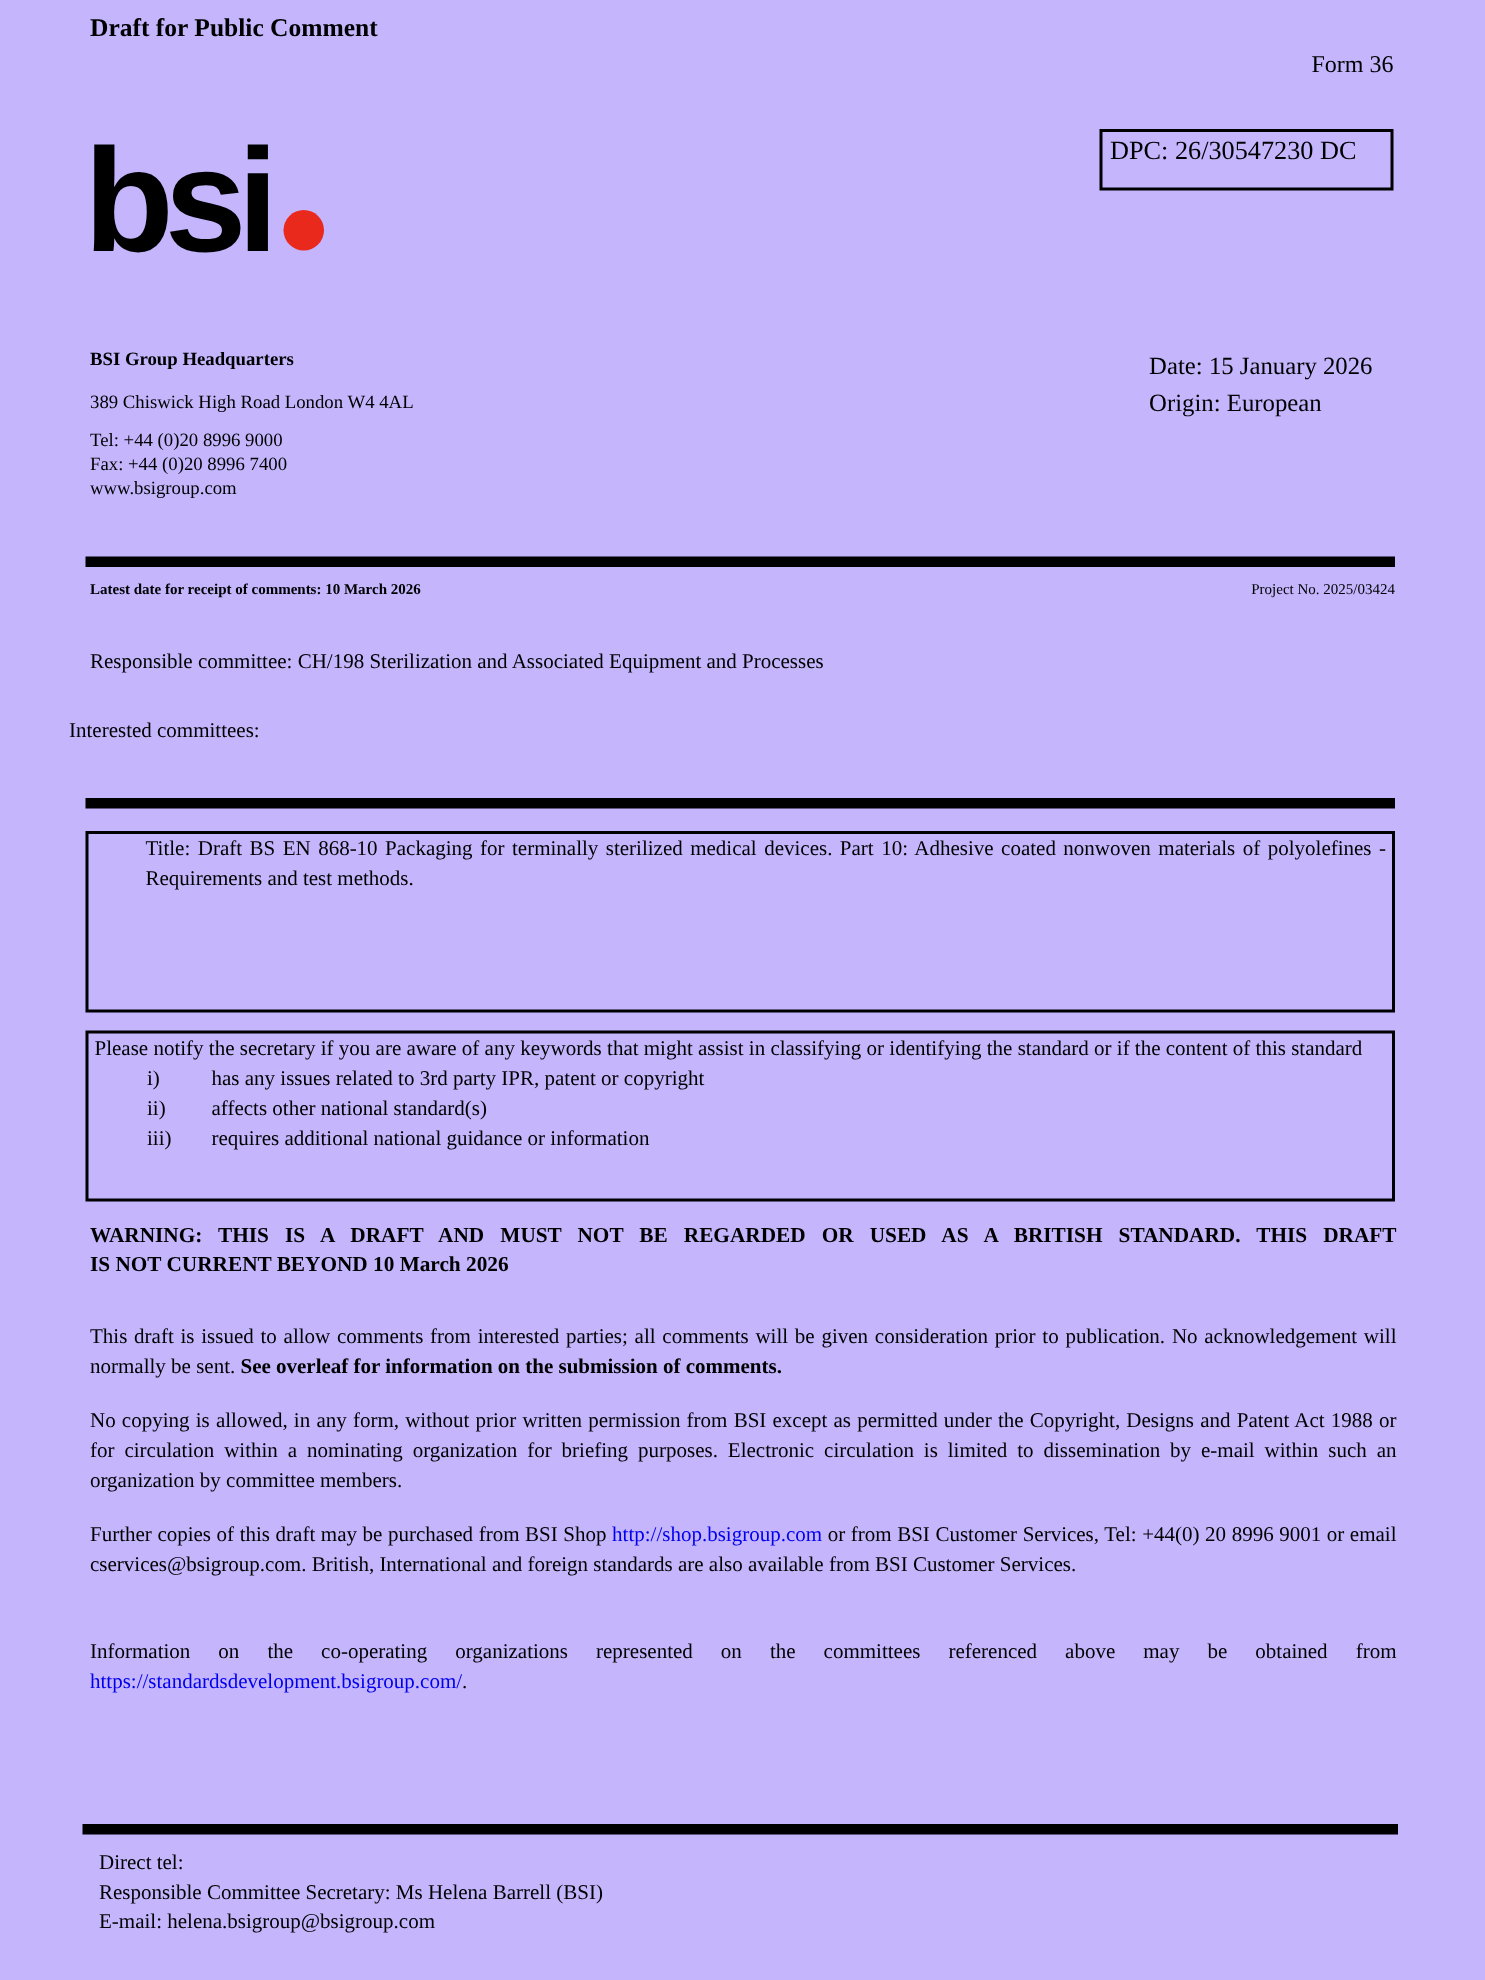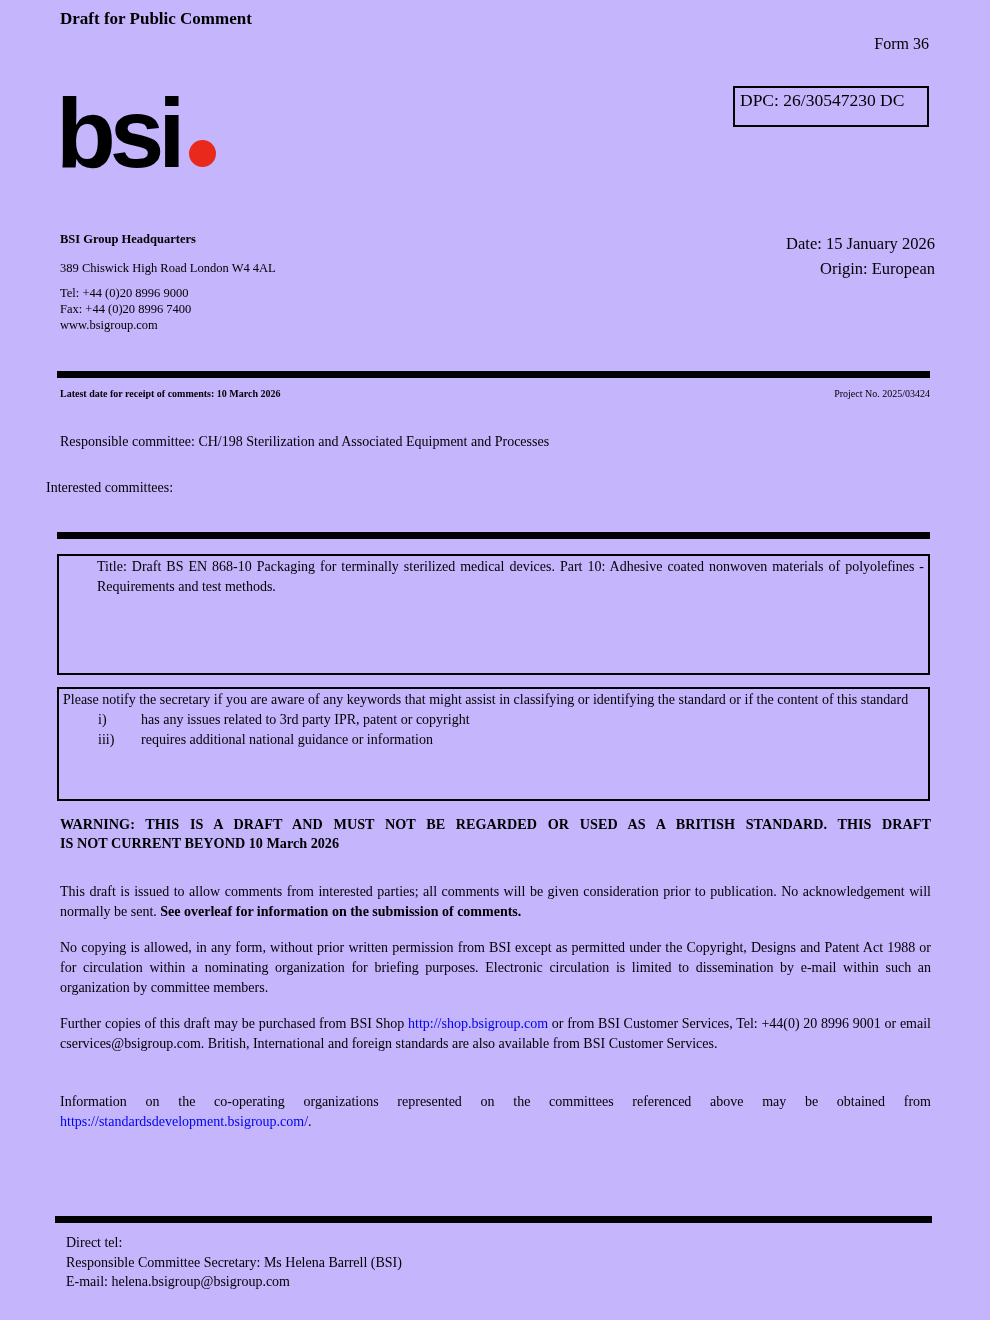--- a/index.html
+++ b/index.html
@@ -33,21 +33,21 @@
     display:inline-block; width:27px; height:27px;
     background:var(--logo-red, #e8291c);
     border-radius:50%; margin-left:9px;
   }
 
   .hq-block { left:60px; top:232px; font-size:12.5px; }
   .hq-title { font-weight:bold; }
   .hq-address { margin-top:14px; }
   .hq-contact { margin-top:9px; line-height:16px; }
 
-  .date-block { right:55px; top:231px; text-align:right; font-size:16.5px; line-height:25px; }
+  .date-block { right:75px; top:231px; font-size:16.5px; line-height:25px; }
 
   .rule { background:#000; height:7px; }
   .rule-1 { left:57px; top:371px; width:873px; }
   .rule-2 { left:57px; top:532px; width:873px; }
   .rule-3 { left:55px; top:1216px; width:877px; }
 
   .comments-row {
     left:60px; top:388px; width:870px;
     display:flex; justify-content:space-between; font-size:10px;
   }
@@ -134,20 +134,24 @@
     <span>Title: Draft BS EN 868-10 Packaging for terminally sterilized medical devices. Part 10: Adhesive coated nonwoven materials of polyolefines - Requirements and test methods.</span>
   </div>
 
   <div class="abs doc-box keywords-box">
     <div class="kw-intro">Please notify the secretary if you are aware of any keywords that might assist in classifying or identifying the standard or if the content of this standard</div>
     <div class="kw-item">
       <span class="kw-marker">i)</span>
       <span>has any issues related to 3rd party IPR, patent or copyright</span>
     </div>
     <div class="kw-item">
+      <span class="kw-marker">ii)</span>
+      <span>affects other national standard(s)</span>
+    </div>
+    <div class="kw-item">
       <span class="kw-marker">iii)</span>
       <span>requires additional national guidance or information</span>
     </div>
   </div>
 
   <div class="abs warning-block">
     <div class="warning-line1">WARNING: THIS IS A DRAFT AND MUST NOT BE REGARDED OR USED AS A BRITISH STANDARD. THIS DRAFT</div>
     <div class="warning-line2">IS NOT CURRENT BEYOND 10 March 2026</div>
   </div>
 

